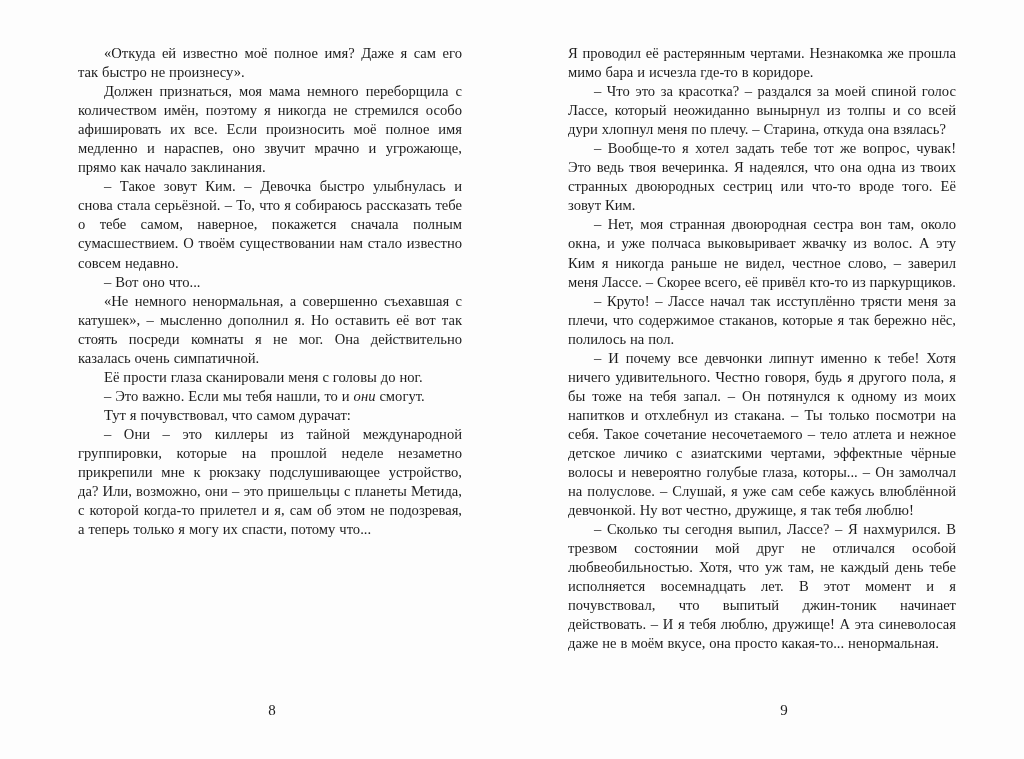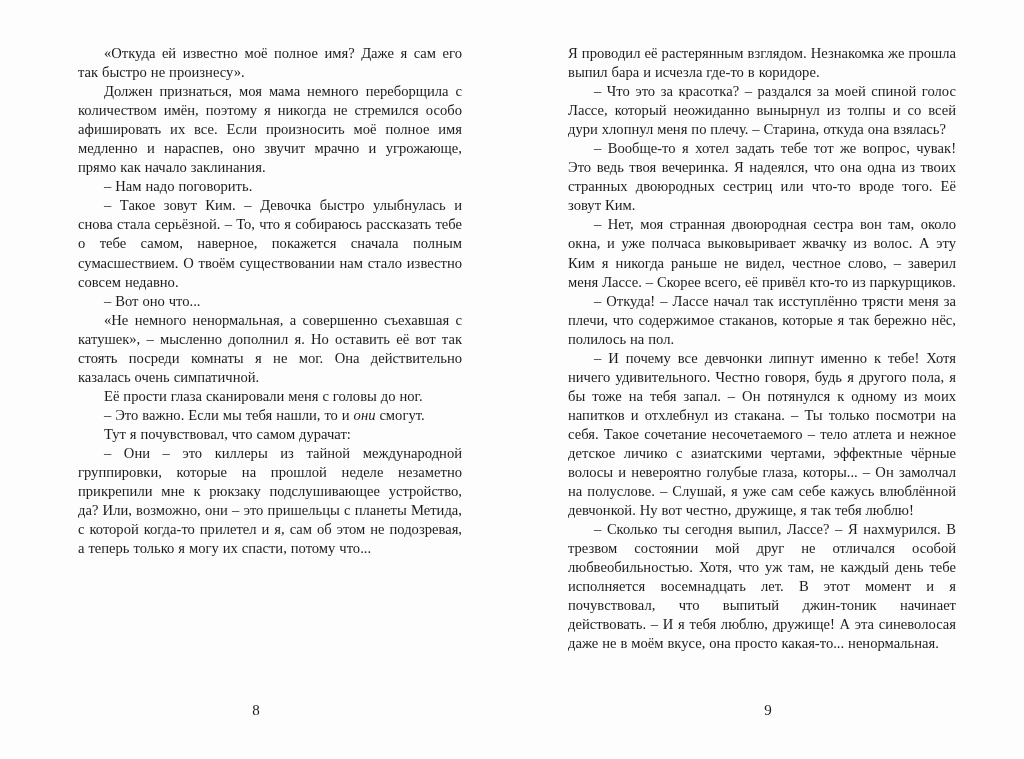--- a/index.html
+++ b/index.html
@@ -22,20 +22,21 @@
     background: #fdfdfd;
     display: flex;
     justify-content: flex-start;
     align-items: flex-start;
   }
   .page {
     position: absolute;
     top: 0;
     height: 759px;
     background: #fdfdfd;
+    padding-left: 32px;
   }
   .page-left  { left: 0;   width: 512px; }
   .page-right { left: 512px; width: 512px; }
 
   .text-block {
     position: absolute;
     top: 44px;
     font-size: 14.6px;
     line-height: 19.05px;
     text-align: justify;
@@ -78,38 +79,37 @@
 </style>
 </head>
 <body>
 
 <div class="spread">
 
   <div class="page page-left">
     <div class="text-block">
       <p>«Откуда ей известно моё полное имя? Даже я сам его так быстро не произнесу».</p>
       <p>Должен признаться, моя мама немного переборщила с количеством имён, поэтому я никогда не стремился особо афишировать их все. Если произносить моё полное имя медленно и нараспев, оно звучит мрачно и угрожающе, прямо как начало заклинания.</p>
-      <p>– Нам надо поговорить.</p>
       <p>– Такое зовут Ким. – Девочка быстро улыбнулась и снова стала серьёзной. – То, что я собираюсь рассказать тебе о тебе самом, наверное, покажется сначала полным сумасшествием. О твоём существовании нам стало известно совсем недавно.</p>
       <p>– Вот оно что...</p>
       <p>«Не немного ненормальная, а совершенно съехавшая с катушек», – мысленно дополнил я. Но оставить её вот так стоять посреди комнаты я не мог. Она действительно казалась очень симпатичной.</p>
       <p>Её прости глаза сканировали меня с головы до ног.</p>
       <p>– Это важно. Если мы тебя нашли, то и <em>они</em> смогут.</p>
       <p>Тут я почувствовал, что самом дурачат:</p>
       <p>– Они – это киллеры из тайной международной группировки, которые на прошлой неделе незаметно прикрепили мне к рюкзаку подслушивающее устройство, да? Или, возможно, они – это пришельцы с планеты Метида, с которой когда-то прилетел и я, сам об этом не подозревая, а теперь только я могу их спасти, потому что...</p>
     </div>
     <div class="folio">8</div>
   </div>
 
   <div class="page page-right">
     <div class="text-block">
-      <p class="no-indent">Я проводил её растерянным взглядом. Незнакомка же прошла выпил бара и исчезла где-то в коридоре.</p>
+      <p class="no-indent">Я проводил её растерянным чертами. Незнакомка же прошла мимо бара и исчезла где-то в коридоре.</p>
       <p>– Что это за красотка? – раздался за моей спиной голос Лассе, который неожиданно вынырнул из толпы и со всей дури хлопнул меня по плечу. – Старина, откуда она взялась?</p>
       <p>– Вообще-то я хотел задать тебе тот же вопрос, чувак! Это ведь твоя вечеринка. Я надеялся, что она одна из твоих странных двоюродных сестриц или что-то вроде того. Её зовут Ким.</p>
       <p>– Нет, моя странная двоюродная сестра вон там, около окна, и уже полчаса выковыривает жвачку из волос. А эту Ким я никогда раньше не видел, честное слово, – заверил меня Лассе. – Скорее всего, её привёл кто-то из паркурщиков.</p>
-      <p>– Откуда! – Лассе начал так исступлённо трясти меня за плечи, что содержимое стаканов, которые я так бережно нёс, полилось на пол.</p>
+      <p>– Круто! – Лассе начал так исступлённо трясти меня за плечи, что содержимое стаканов, которые я так бережно нёс, полилось на пол.</p>
       <p>– И почему все девчонки липнут именно к тебе! Хотя ничего удивительного. Честно говоря, будь я другого пола, я бы тоже на тебя запал. – Он потянулся к одному из моих напитков и отхлебнул из стакана. – Ты только посмотри на себя. Такое сочетание несочетаемого – тело атлета и нежное детское личико с азиатскими чертами, эффектные чёрные волосы и невероятно голубые глаза, которы... – Он замолчал на полуслове. – Слушай, я уже сам себе кажусь влюблённой девчонкой. Ну вот честно, дружище, я так тебя люблю!</p>
       <p>– Сколько ты сегодня выпил, Лассе? – Я нахмурился. В трезвом состоянии мой друг не отличался особой любвеобильностью. Хотя, что уж там, не каждый день тебе исполняется восемнадцать лет. В этот момент и я почувствовал, что выпитый джин-тоник начинает действовать. – И я тебя люблю, дружище! А эта синеволосая даже не в моём вкусе, она просто какая-то... ненормальная.</p>
     </div>
     <div class="folio">9</div>
   </div>
 
 </div>
 
 </body></html>

